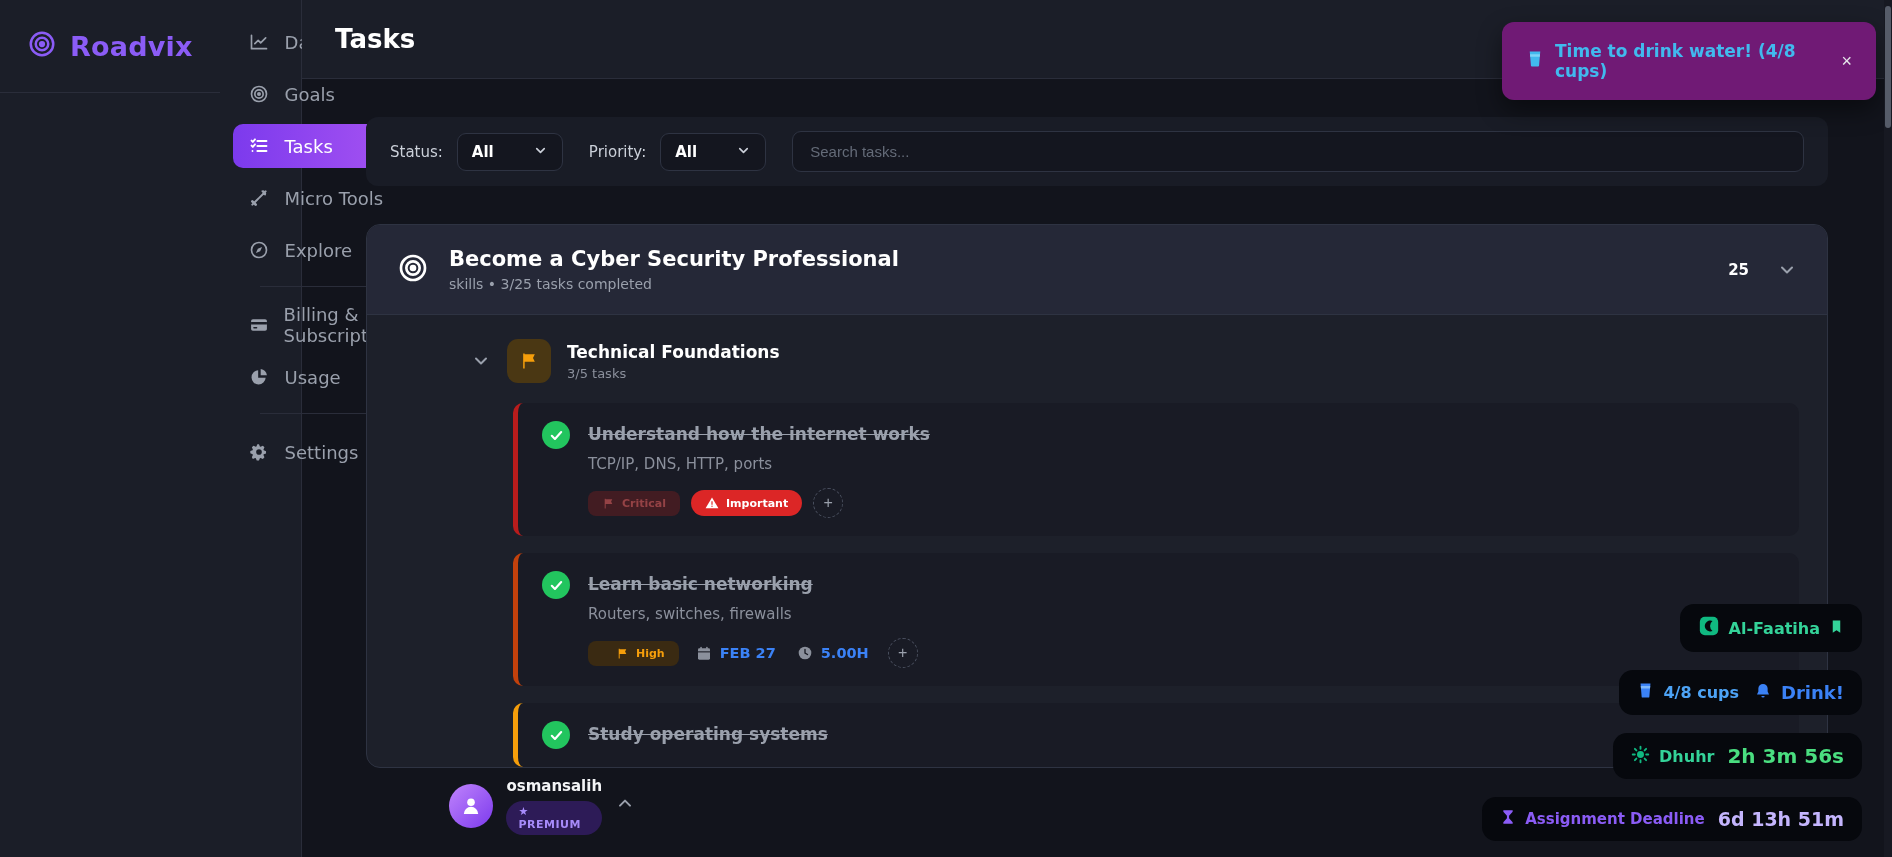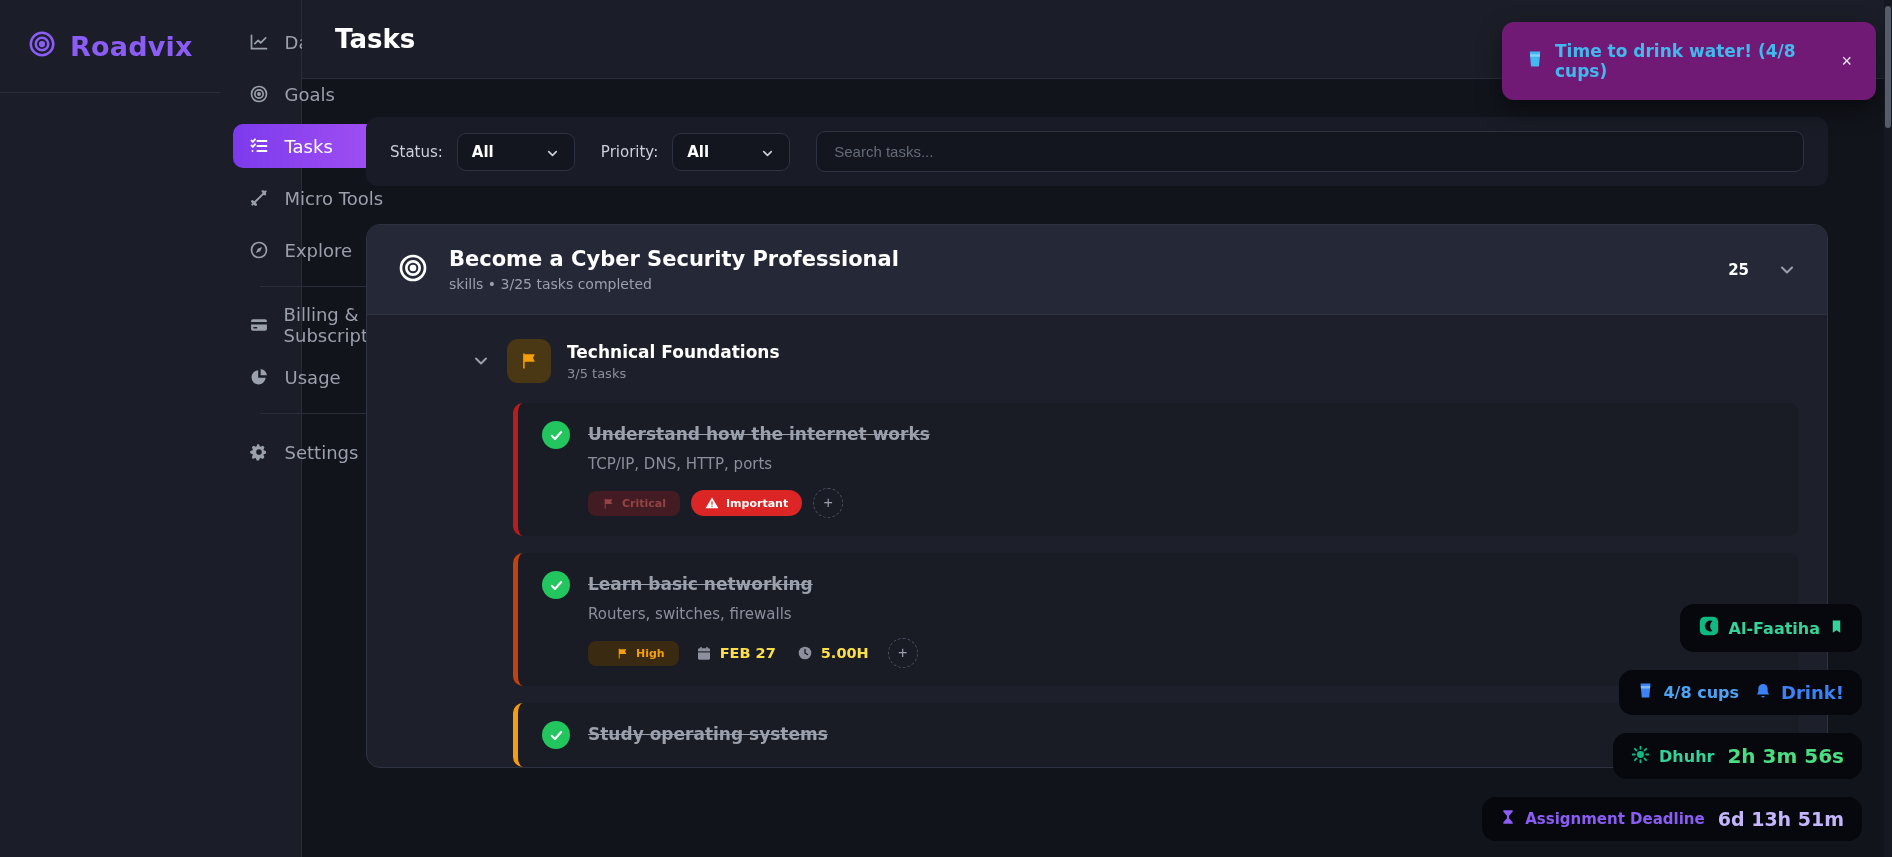--- a/index.html
+++ b/index.html
@@ -37,22 +37,22 @@
   .content { flex:1; padding:38px 64px 0; overflow:hidden; }
 
   .page-head { display:flex; justify-content:space-between; align-items:center; margin:22px 0 42px; }
   .page-title { display:flex; align-items:center; gap:12px; color:#fff; font-size:31px; font-weight:bold; }
   .btn-flares { display:flex; align-items:center; gap:10px; background:#262a36; border:1px solid #3b404e;
                 color:#f3f4f6; font-size:15px; font-weight:600; border-radius:9px; padding:9px 19px; cursor:pointer; }
 
   .filter-card { background:#191c26; border-radius:12px; padding:14px 24px; display:flex;
                  align-items:center; gap:14px; margin-bottom:38px; }
   .filter-label { color:#cbd0d9; font-size:15px; }
-  .select { position:relative; display:flex; align-items:flex-end; background:#14161f;
-            border:1px solid #2e3342; border-radius:9px; padding:9px 14px; width:118px;
+  .select { position:relative; display:flex; align-items:flex-start; background:#14161f;
+            border:1px solid #2e3342; border-radius:9px; padding:9px 14px; width:106px;
             color:#fff; font-size:15px; font-weight:600; cursor:pointer; }
   .select svg { margin-left:auto; color:#cbd0d9; }
   .search-input { flex:1; background:#14161f; border:1px solid #2e3342; border-radius:9px;
                   padding:11px 17px; color:#e5e7eb; font-size:15px; outline:none; }
   .search-input::placeholder { color:#646b78; }
 
   
   .goal-card { background:#1d202a; border:1px solid #2e3342; border-radius:14px; overflow:hidden; }
   .goal-header { display:flex; align-items:center; gap:20px; padding:22px 30px;
                  background:#252837; border-bottom:1px solid #2e3342; cursor:pointer; }
@@ -76,21 +76,21 @@
   .check { width:28px; height:28px; min-width:28px; border-radius:50%; background:#22c55e;
            color:#fff; display:flex; align-items:center; justify-content:center; cursor:pointer; }
   .task-title { color:#9aa0ac; font-size:17px; font-weight:600; text-decoration:line-through; padding-top:3px; }
   .task-desc { color:#8b909c; font-size:15px; margin-top:11px; }
   .badge-row { display:flex; align-items:center; gap:11px; margin-top:15px; }
   .badge { display:inline-flex; align-items:center; gap:7px; font-size:11px; font-weight:bold;
            padding:6px 14px; border-radius:8px; cursor:pointer; }
   .badge.critical-muted { background:rgba(127,29,29,.4); color:rgba(248,113,113,.45); }
   .badge.important { background:#dc2626; color:#fff; border-radius:999px; }
   .badge.high { background:#3a2a12; color:#f59e0b;padding-left:28px; }
-  .meta { display:inline-flex; align-items:center; gap:8px; color:#fde047; font-size:14.5px; font-weight:bold; }
+  .meta { display:inline-flex; align-items:center; gap:8px; color:#3b82f6; font-size:14.5px; font-weight:bold; }
   .meta .ico { color:#8b909c; display:flex; }
   .add-btn { width:30px; height:30px; border-radius:50%; border:1.5px dashed #4b5160; background:none;
              color:#9aa0ac; font-size:16px; display:flex; align-items:center; justify-content:center; cursor:pointer; }
 
   
   .toast { position:fixed; top:22px; right:16px; width:374px; height:78px; background:#701a75;
            border-radius:12px; display:flex; align-items:center; gap:11px; padding:0 24px;
            box-shadow:0 10px 25px rgba(0,0,0,.45); z-index:60; }
   .toast-text { color:#41b9ee; font-size:17px; font-weight:600; }
   .toast-close { margin-left:auto; background:none; border:none; color:#e5e7eb; font-size:18px; cursor:pointer; }
@@ -207,20 +207,37 @@
         <span class="ico">
           <svg width="20" height="20" viewBox="0 0 24 24" fill="currentColor">
               <path d="M12 1.8l1.2 3 .9.35 3-1.3 2.05 2.05-1.3 3 .35.9 3 1.2v2.9l-3 1.2-.35.9 1.3 3-2.05 2.05-3-1.3-.9.35-1.2 3h-2.9l-1.2-3-.9-.35-3 1.3L2.75 18.9l1.3-3-.35-.9-3-1.2v-2.9l3-1.2.35-.9-1.3-3L4.8 3.85l3 1.3.9-.35 1.2-3z" transform="scale(.92) translate(1,1)"></path>
               <circle cx="12" cy="12" r="3.4" fill="#1b1e28"></circle>
             </svg>
         </span>
         <span>Settings</span>
       </div>
     </nav>
 
+    <div class="user-row">
+      <span class="avatar">
+        <svg width="24" height="24" viewBox="0 0 24 24" fill="#fff">
+            <circle cx="12" cy="8.2" r="3.8"></circle>
+            <path d="M4.8 20a7.2 7.2 0 0 1 14.4 0z"></path>
+          </svg>
+      </span>
+      <span>
+        <div class="user-name">osmansalih</div>
+        <span class="premium-badge">★ PREMIUM</span>
+      </span>
+      <span class="chevron-up">
+        <svg width="20" height="20" viewBox="0 0 24 24" fill="none" stroke="currentColor" stroke-width="2.4" stroke-linecap="round" stroke-linejoin="round">
+            <path d="M6 14l6-6 6 6"></path>
+          </svg>
+      </span>
+    </div>
   </aside>
 
   <div class="main-col">
     <header class="topbar">
       <span class="topbar-title">Tasks</span>
     </header>
 
     <div class="content">
 
 

